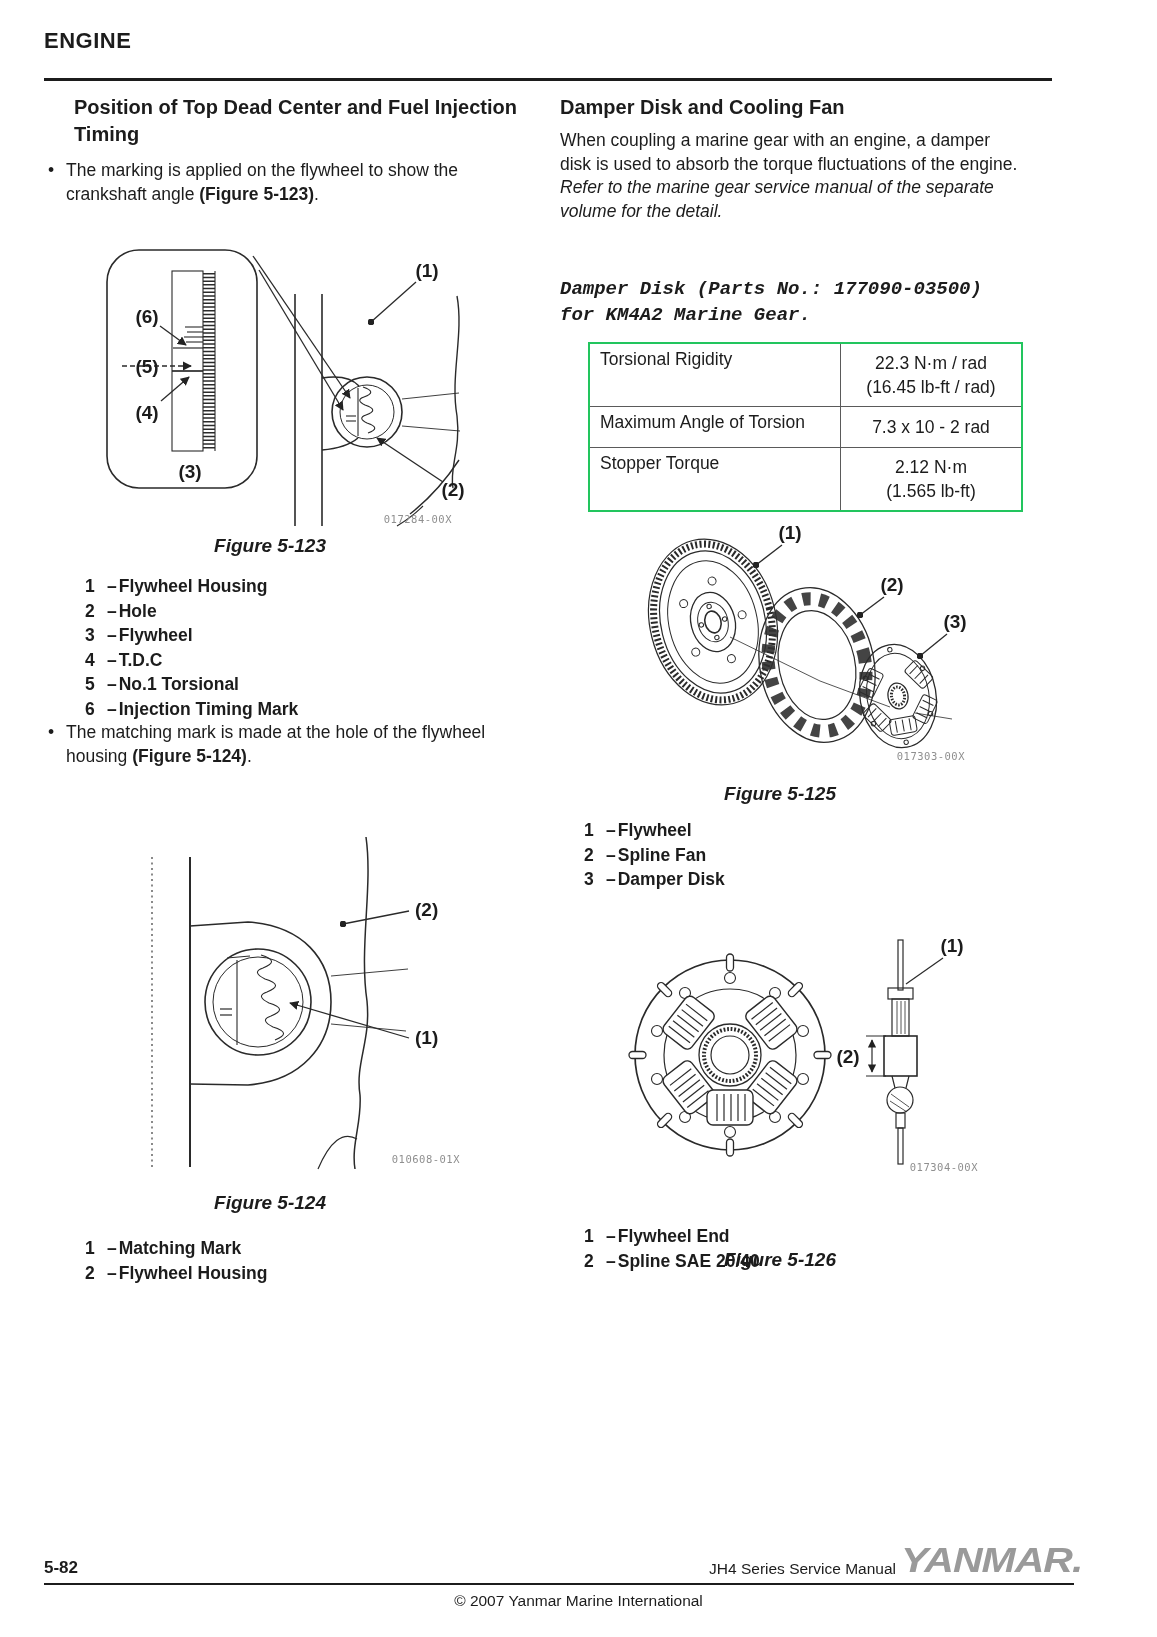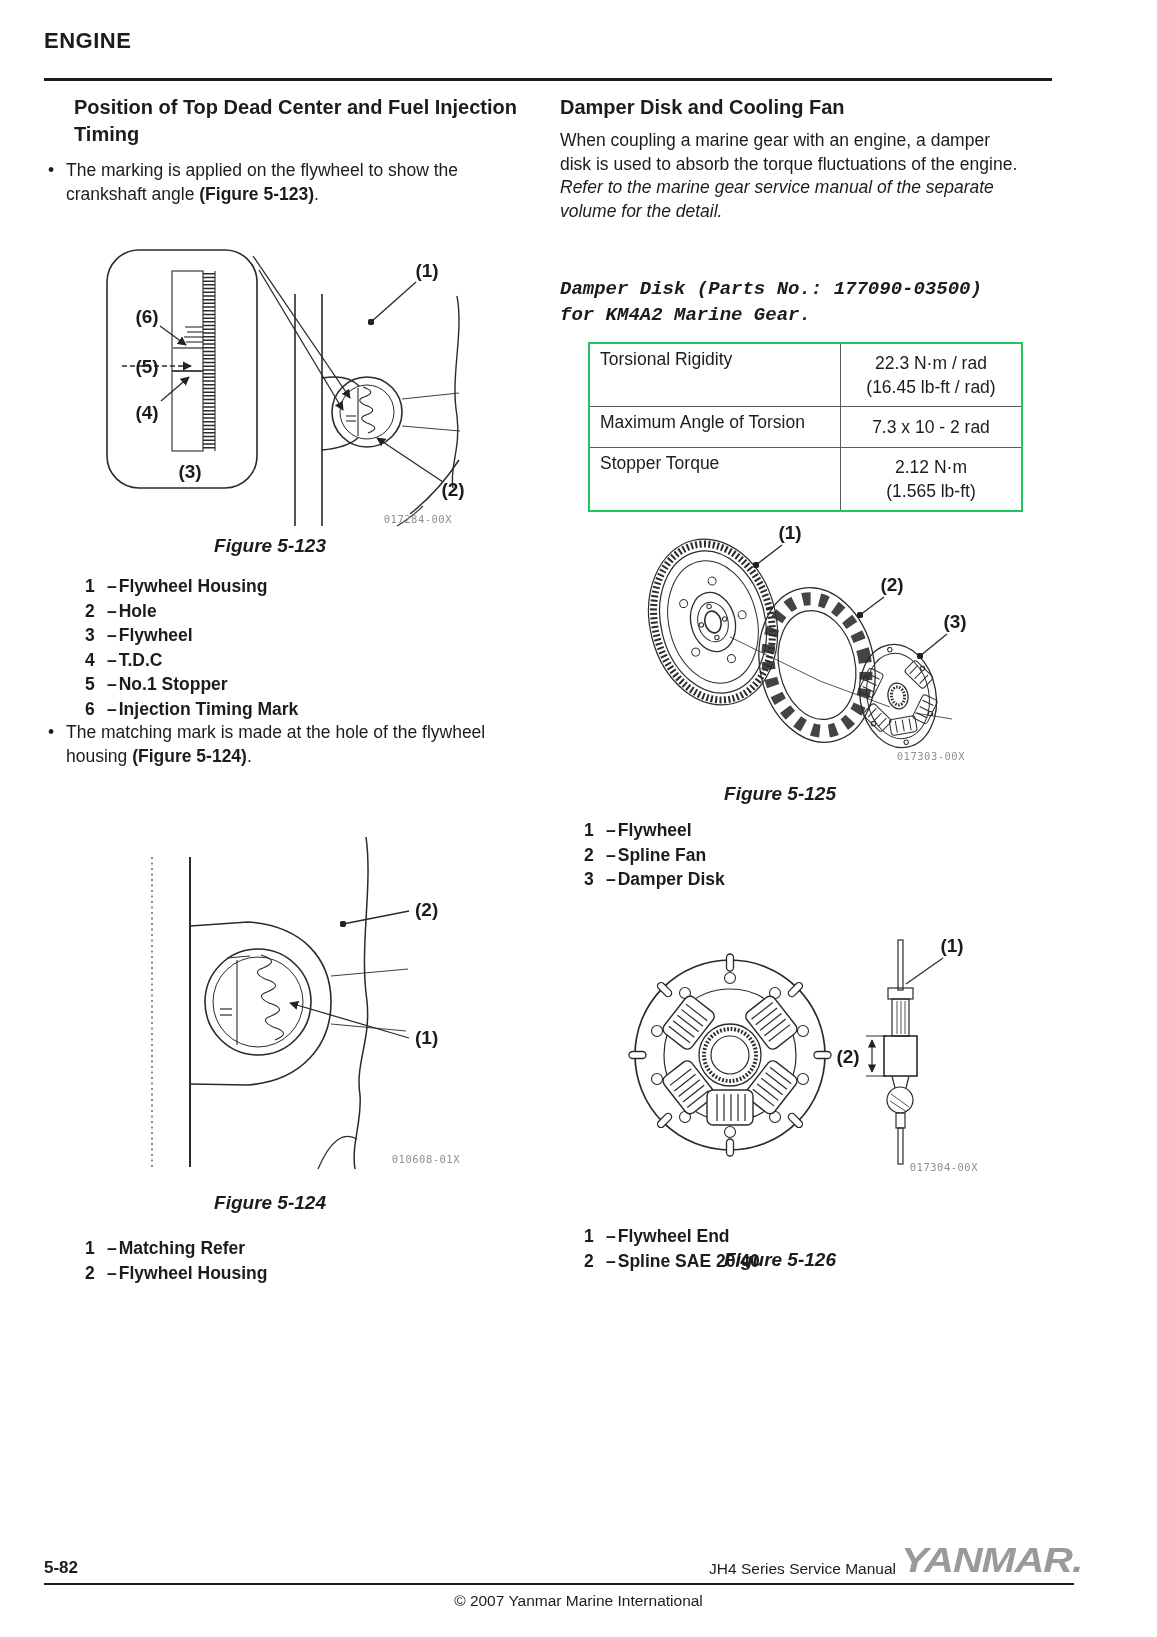--- a/index.html
+++ b/index.html
@@ -134,21 +134,21 @@
         <span>Flywheel</span>
       </div>
     <div class="lrow">
         <span class="lnum">4</span>
         <span class="ldash">–</span>
         <span>T.D.C</span>
       </div>
     <div class="lrow">
         <span class="lnum">5</span>
         <span class="ldash">–</span>
-        <span>No.1 Stopper</span>
+        <span>No.1 Torsional</span>
       </div>
     <div class="lrow">
         <span class="lnum">6</span>
         <span class="ldash">–</span>
         <span>Injection Timing Mark</span>
       </div>
   </div>
 
   <div class="abs bullet-row" style="left:48px;top:720px;width:448px;">
     <span class="bullet-glyph">•</span>
@@ -178,21 +178,21 @@
     <text x="355" y="249">(1)</text>
     <text class="code" x="400" y="368" text-anchor="end">010608-01X</text>
   </svg>
 
   <div class="abs caption" style="left:60px;top:1192px;width:420px;">Figure 5-124</div>
 
   <div class="abs legend" style="left:85px;top:1236px;">
     <div class="lrow">
         <span class="lnum">1</span>
         <span class="ldash">–</span>
-        <span>Matching Refer</span>
+        <span>Matching Mark</span>
       </div>
     <div class="lrow">
         <span class="lnum">2</span>
         <span class="ldash">–</span>
         <span>Flywheel Housing</span>
       </div>
   </div>
 
   <div class="abs h2" style="left:560px;top:94px;width:460px;">Damper Disk and Cooling Fan</div>
 

